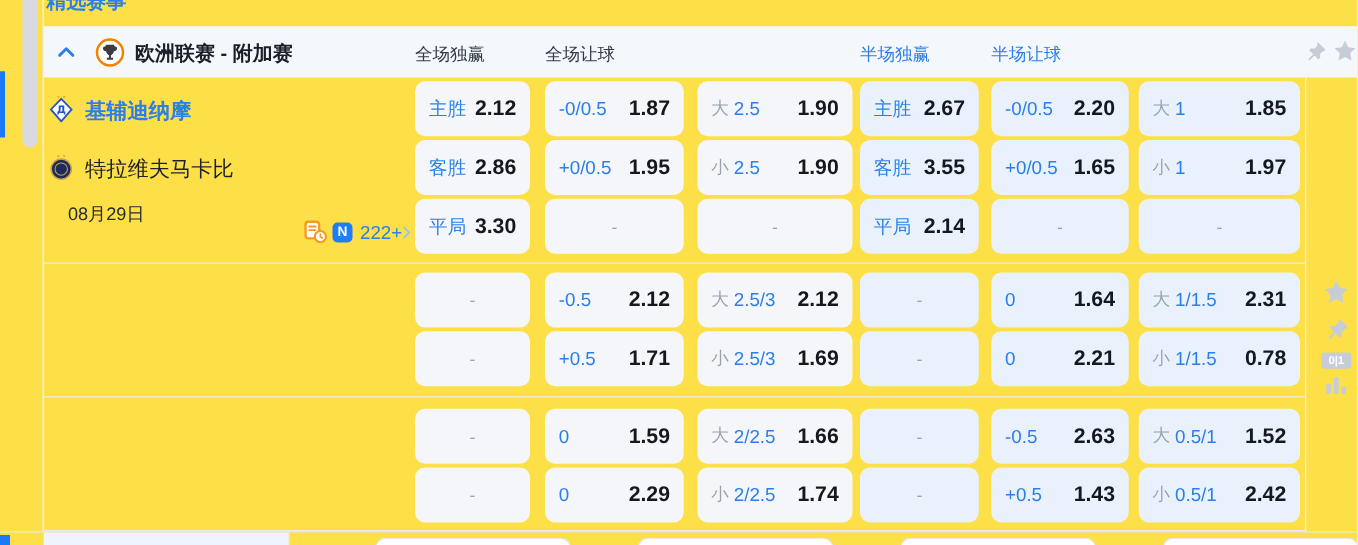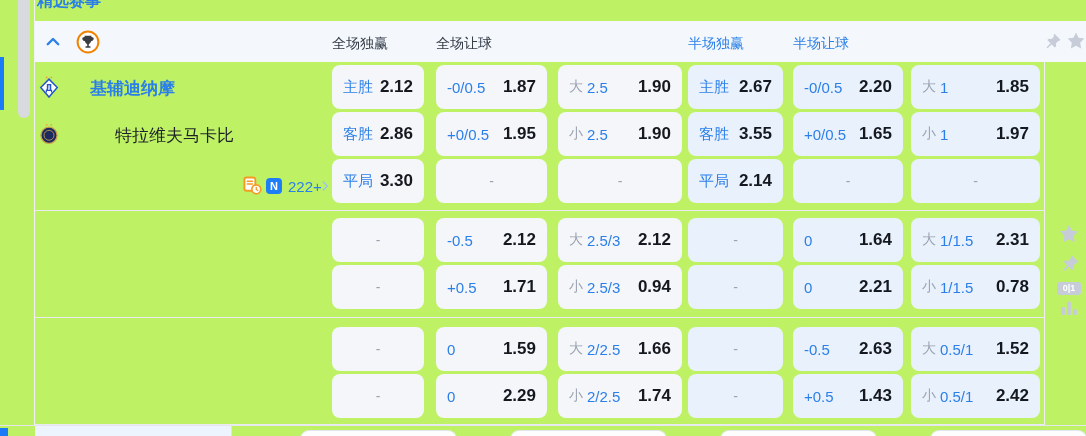--- a/index.html
+++ b/index.html
@@ -1,16 +1,16 @@
 <!DOCTYPE html>
 <html><head>
 <meta charset="utf-8">
 <style>
   html,body{margin:0;padding:0;background:#fff;}
-  .stage{position:relative;width:1086px;height:436px;overflow:hidden;background:#bef264;
+  .stage{position:relative;width:1086px;height:436px;overflow:hidden;background:#fde047;
          font-family:"Liberation Sans","DejaVu Sans",sans-serif;color:#15191f;}
 
   
   .left-track-line{position:absolute;left:34px;top:0;width:1px;height:425px;background:#f0f1f5;}
   .scroll-thumb{position:absolute;left:18px;top:-6px;width:12px;height:124px;background:#d9dadf;border-radius:7px;}
   .left-accent{position:absolute;left:0;top:57px;width:4px;height:53px;background:#1a7af8;}
   .left-accent-bottom{position:absolute;left:0;top:428px;width:8px;height:8px;background:#1a7af8;}
 
   .top-cut-text{position:absolute;left:37px;top:-9px;font-size:16px;font-weight:700;color:#2b7fe8;}
 
@@ -21,21 +21,21 @@
   .league-title{position:absolute;left:108px;top:33px;font-size:16px;font-weight:700;color:#1b2028;}
   .colhead{position:absolute;top:35px;font-size:14px;text-align:left;color:#333b47;}
   .colhead.blue{color:#2b7fe8;}
   .hdr-pin{position:absolute;left:1044px;top:32px;width:18px;height:18px;}
   .hdr-star{position:absolute;left:1066px;top:31px;width:20px;height:20px;}
 
   
   .team-logo{position:absolute;width:22px;height:22px;left:38px;}
   .team-name{position:absolute;left:68px;font-size:17px;}
   .home-name{color:#2b7fe8;font-weight:700;}
-  .away-name{color:#1d2127;font-weight:500;margin-left:47px;}
+  .away-name{color:#1d2127;font-weight:500;}
   .date-block{position:absolute;left:30px;top:163px;width:110px;text-align:center;
               font-size:14.5px;line-height:19px;color:#262b33;}
   .stats-ic{position:absolute;left:243px;top:176px;width:19px;height:19px;}
   .n-badge{position:absolute;left:266px;top:178px;width:16px;height:16px;background:#1e7ef7;border-radius:4px;
            color:#fff;font-size:11px;font-weight:700;text-align:center;line-height:16px;}
   .mkt-count{position:absolute;left:288px;top:178px;font-size:15px;color:#2b7fe8;}
   .mkt-chevron{position:absolute;left:318px;top:179px;width:14px;height:14px;}
 
   
   .cell{position:absolute;display:flex;align-items:center;box-sizing:border-box;
@@ -81,20 +81,21 @@
     <svg width="18" height="18" viewBox="0 0 24 24">
         <path d="M5 15l7-7 7 7" stroke="#2b7fe8" stroke-width="3.2" fill="none" stroke-linecap="round" stroke-linejoin="round"></path>
       </svg>
   </span>
   <span class="league-logo">
     <svg width="24" height="24" viewBox="0 0 24 24">
       <circle cx="12" cy="12" r="10.4" fill="#fff" stroke="#f08300" stroke-width="2"></circle>
       <path d="M8.6 5.8h6.8v1.1c1.6 0 2.6.9 2.2 2.3-.3 1.1-1.3 1.8-2.4 1.8-.5 1.7-1.6 2.9-2.4 3.2v2h1.7v1.6H9.5v-1.6h1.7v-2c-.8-.3-1.9-1.5-2.4-3.2-1.1 0-2.1-.7-2.4-1.8-.4-1.4.6-2.3 2.2-2.3z" fill="#3a3d42"></path>
     </svg>
   </span>
+  <span class="league-title">欧洲联赛 - 附加赛</span>
 
   <span class="colhead" style="left:332px;width:92px;">全场独赢</span>
   <span class="colhead" style="left:436px;width:111px;">全场让球</span>
   <span class="colhead blue" style="left:688px;width:95px;">半场独赢</span>
   <span class="colhead blue" style="left:793px;width:110px;">半场让球</span>
 
   <span class="hdr-pin">
     <svg width="18" height="18" viewBox="0 0 24 24">
         <path d="M13.6 2.1l8.3 8.3-1.9 1.9-1-.2-3.1 3.1.4 3.7-1.9 1.9-4.3-4.3-5.3 5.3-1.4-1.4 5.3-5.3-4.3-4.3 1.9-1.9 3.7.4 3.1-3.1-.2-1z" fill="#c7cdd8"></path>
       </svg>
@@ -106,33 +107,34 @@
   </span>
 
   <span class="team-logo" style="top:76px;">
     <svg width="22" height="22" viewBox="0 0 24 24">
       <circle cx="9.5" cy="1.6" r="1" fill="#e8a33d"></circle>
         <circle cx="14.5" cy="1.6" r="1" fill="#e8a33d"></circle>
       <polygon points="12,3.4 21,12.6 12,23 3,12.6" fill="#fff" stroke="#2456c9" stroke-width="1.6"></polygon>
       <text x="12" y="16" font-size="9" font-weight="bold" fill="#2456c9" text-anchor="middle" font-family="DejaVu Sans, sans-serif">Д</text>
     </svg>
   </span>
-  <span class="team-name home-name" style="top:77px;margin-left:22px;">基辅迪纳摩</span>
+  <span class="team-name home-name" style="top:77px;">基辅迪纳摩</span>
 
   <span class="team-logo" style="top:123px;">
     <svg width="22" height="22" viewBox="0 0 24 24">
       <circle cx="9.5" cy="2" r="1" fill="#e8a33d"></circle>
         <circle cx="14.5" cy="2" r="1" fill="#e8a33d"></circle>
       <circle cx="12" cy="13.4" r="8.8" fill="#1d2a60" stroke="#caa24a" stroke-width="1.4"></circle>
       <circle cx="12" cy="13.4" r="5.4" fill="none" stroke="#caa24a" stroke-width="0.9"></circle>
     </svg>
   </span>
   <span class="team-name away-name" style="top:124px;">特拉维夫马卡比</span>
 
   <div class="date-block">
+    <div>08月29日</div>
   </div>
 
   <span class="stats-ic">
     <svg width="19" height="19" viewBox="0 0 20 20">
       <rect x="1.5" y="1.5" width="11.5" height="14" rx="2.4" fill="#fff" stroke="#f59a23" stroke-width="2"></rect>
       <path d="M4.5 5.5h5.5M4.5 8.5h5.5" stroke="#f59a23" stroke-width="1.6" stroke-linecap="round"></path>
       <circle cx="14" cy="14" r="4.7" fill="#fff" stroke="#f59a23" stroke-width="1.8"></circle>
       <path d="M14 11.9v2.3l1.6 1" stroke="#f59a23" stroke-width="1.4" fill="none" stroke-linecap="round"></path>
     </svg>
   </span>
@@ -264,21 +266,21 @@
       </div>
       <div class="cell full" style="left: 436px; top: 265px; width: 111px; height: 44px;">
         <span class="lbl">+0.5</span>
         <span class="sp"></span>
         <span class="val">1.71</span>
       </div>
       <div class="cell full" style="left: 558px; top: 265px; width: 124px; height: 44px;">
         <span class="pfx">小</span>
         <span class="lbl">2.5/3</span>
         <span class="sp"></span>
-        <span class="val">0.94</span>
+        <span class="val">1.69</span>
       </div>
       <div class="cell half empty" style="left: 688px; top: 265px; width: 95px; height: 44px;">
         <span class="dash">-</span>
       </div>
       <div class="cell half" style="left: 793px; top: 265px; width: 110px; height: 44px;">
         <span class="lbl">0</span>
         <span class="sp"></span>
         <span class="val">2.21</span>
       </div>
       <div class="cell half" style="left: 911px; top: 265px; width: 129px; height: 44px;">

